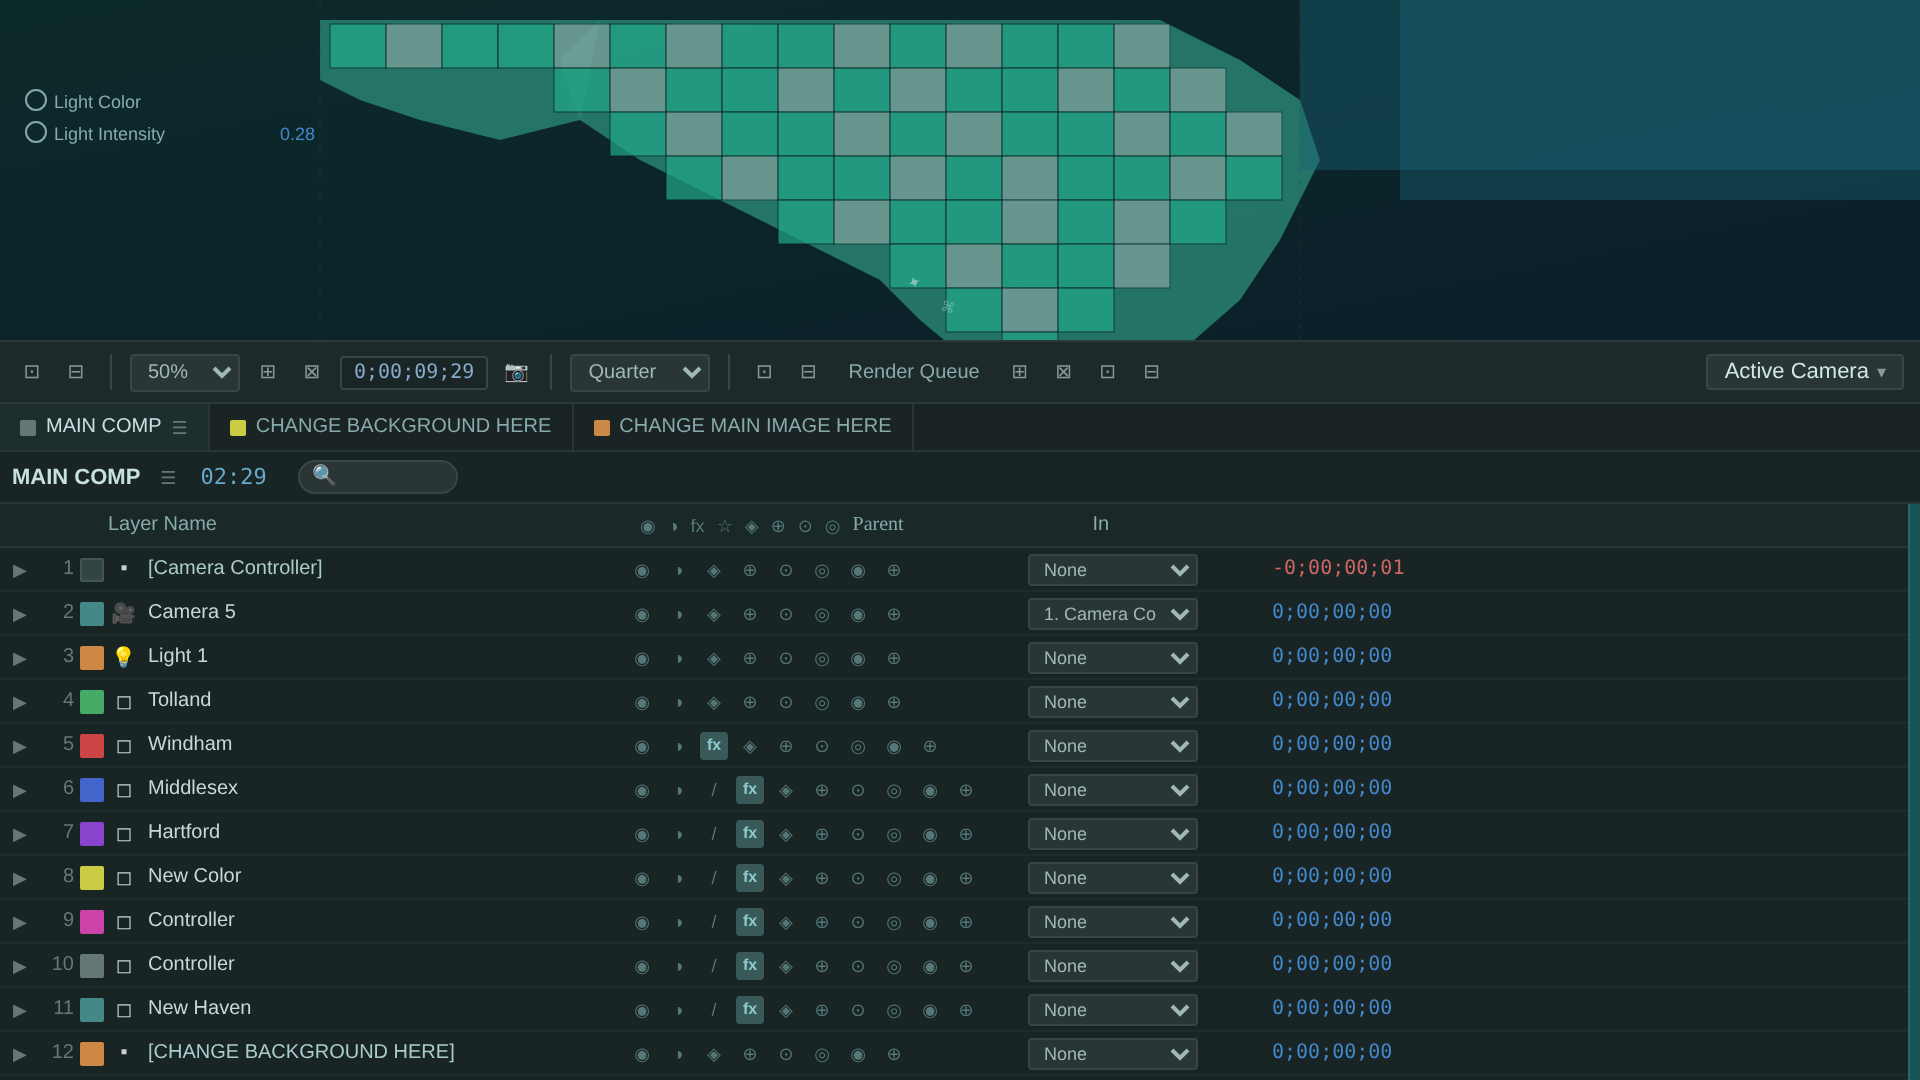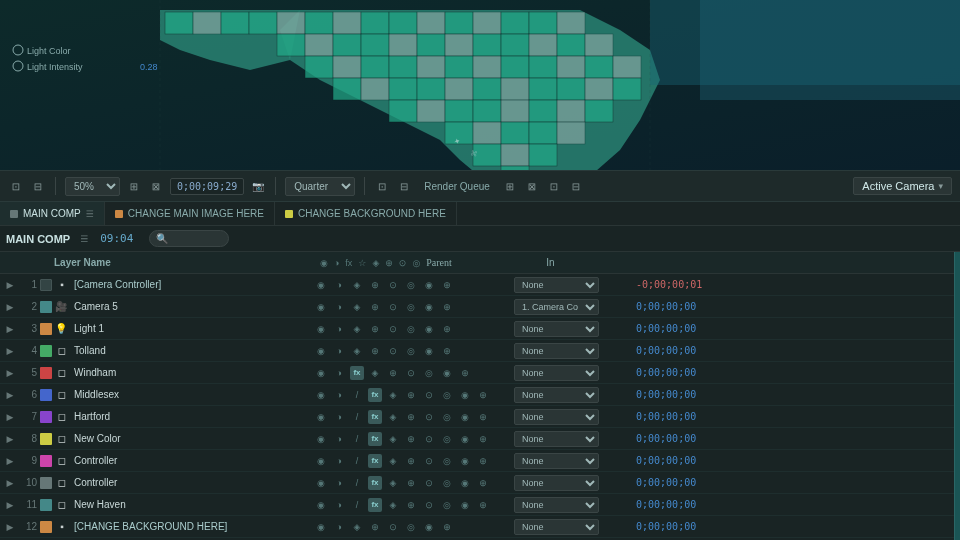--- a/index.html
+++ b/index.html
@@ -570,42 +570,42 @@
   </button>
 </div>
 
 <div class="comp-tabs-bar">
   <div class="comp-tab active">
     <div class="comp-tab-icon" style="background:#667777;"></div>
     <span>MAIN COMP</span>
     <span style="color:#667777;font-size:9px;">☰</span>
   </div>
   <div class="comp-tab">
+    <div class="comp-tab-icon" style="background:#cccc44;"></div>
+    <span>CHANGE BACKGROUND HERE</span>
+  </div>
+  <div class="comp-tab">
     <div class="comp-tab-icon" style="background:#cc8844;"></div>
     <span>CHANGE MAIN IMAGE HERE</span>
-  </div>
-  <div class="comp-tab">
-    <div class="comp-tab-icon" style="background:#cccc44;"></div>
-    <span>CHANGE BACKGROUND HERE</span>
   </div>
 </div>
 
 <div class="timeline-header">
   <span class="timeline-comp-name">MAIN COMP</span>
   <span style="color:#667777;font-size:9px;margin-left:4px;">☰</span>
-  <span class="timeline-time">09:04</span>
+  <span class="timeline-time">02:29</span>
   <br>
   <input type="text" class="timeline-search" placeholder="🔍" style="">
 </div>
 
 <div class="layer-panel">
 
   <div class="col-headers">
     <div class="col-left">
-      <span style="font-size:10px;color:#88aaaa;font-weight:bold;">
+      <span style="font-size:10px;color:#88aaaa;">
         <span>Layer Name</span>
       </span>
     </div>
     <div class="col-right">
       <div class="col-right-icons">
         <span style="font-size:9px;color:#557777;">◉</span>
         <span style="font-size:9px;color:#557777;">◑</span>
         <span style="font-size:9px;color:#557777;">fx</span>
         <span style="font-size:9px;color:#557777;">☆</span>
         <span style="font-size:9px;color:#557777;">◈</span>

